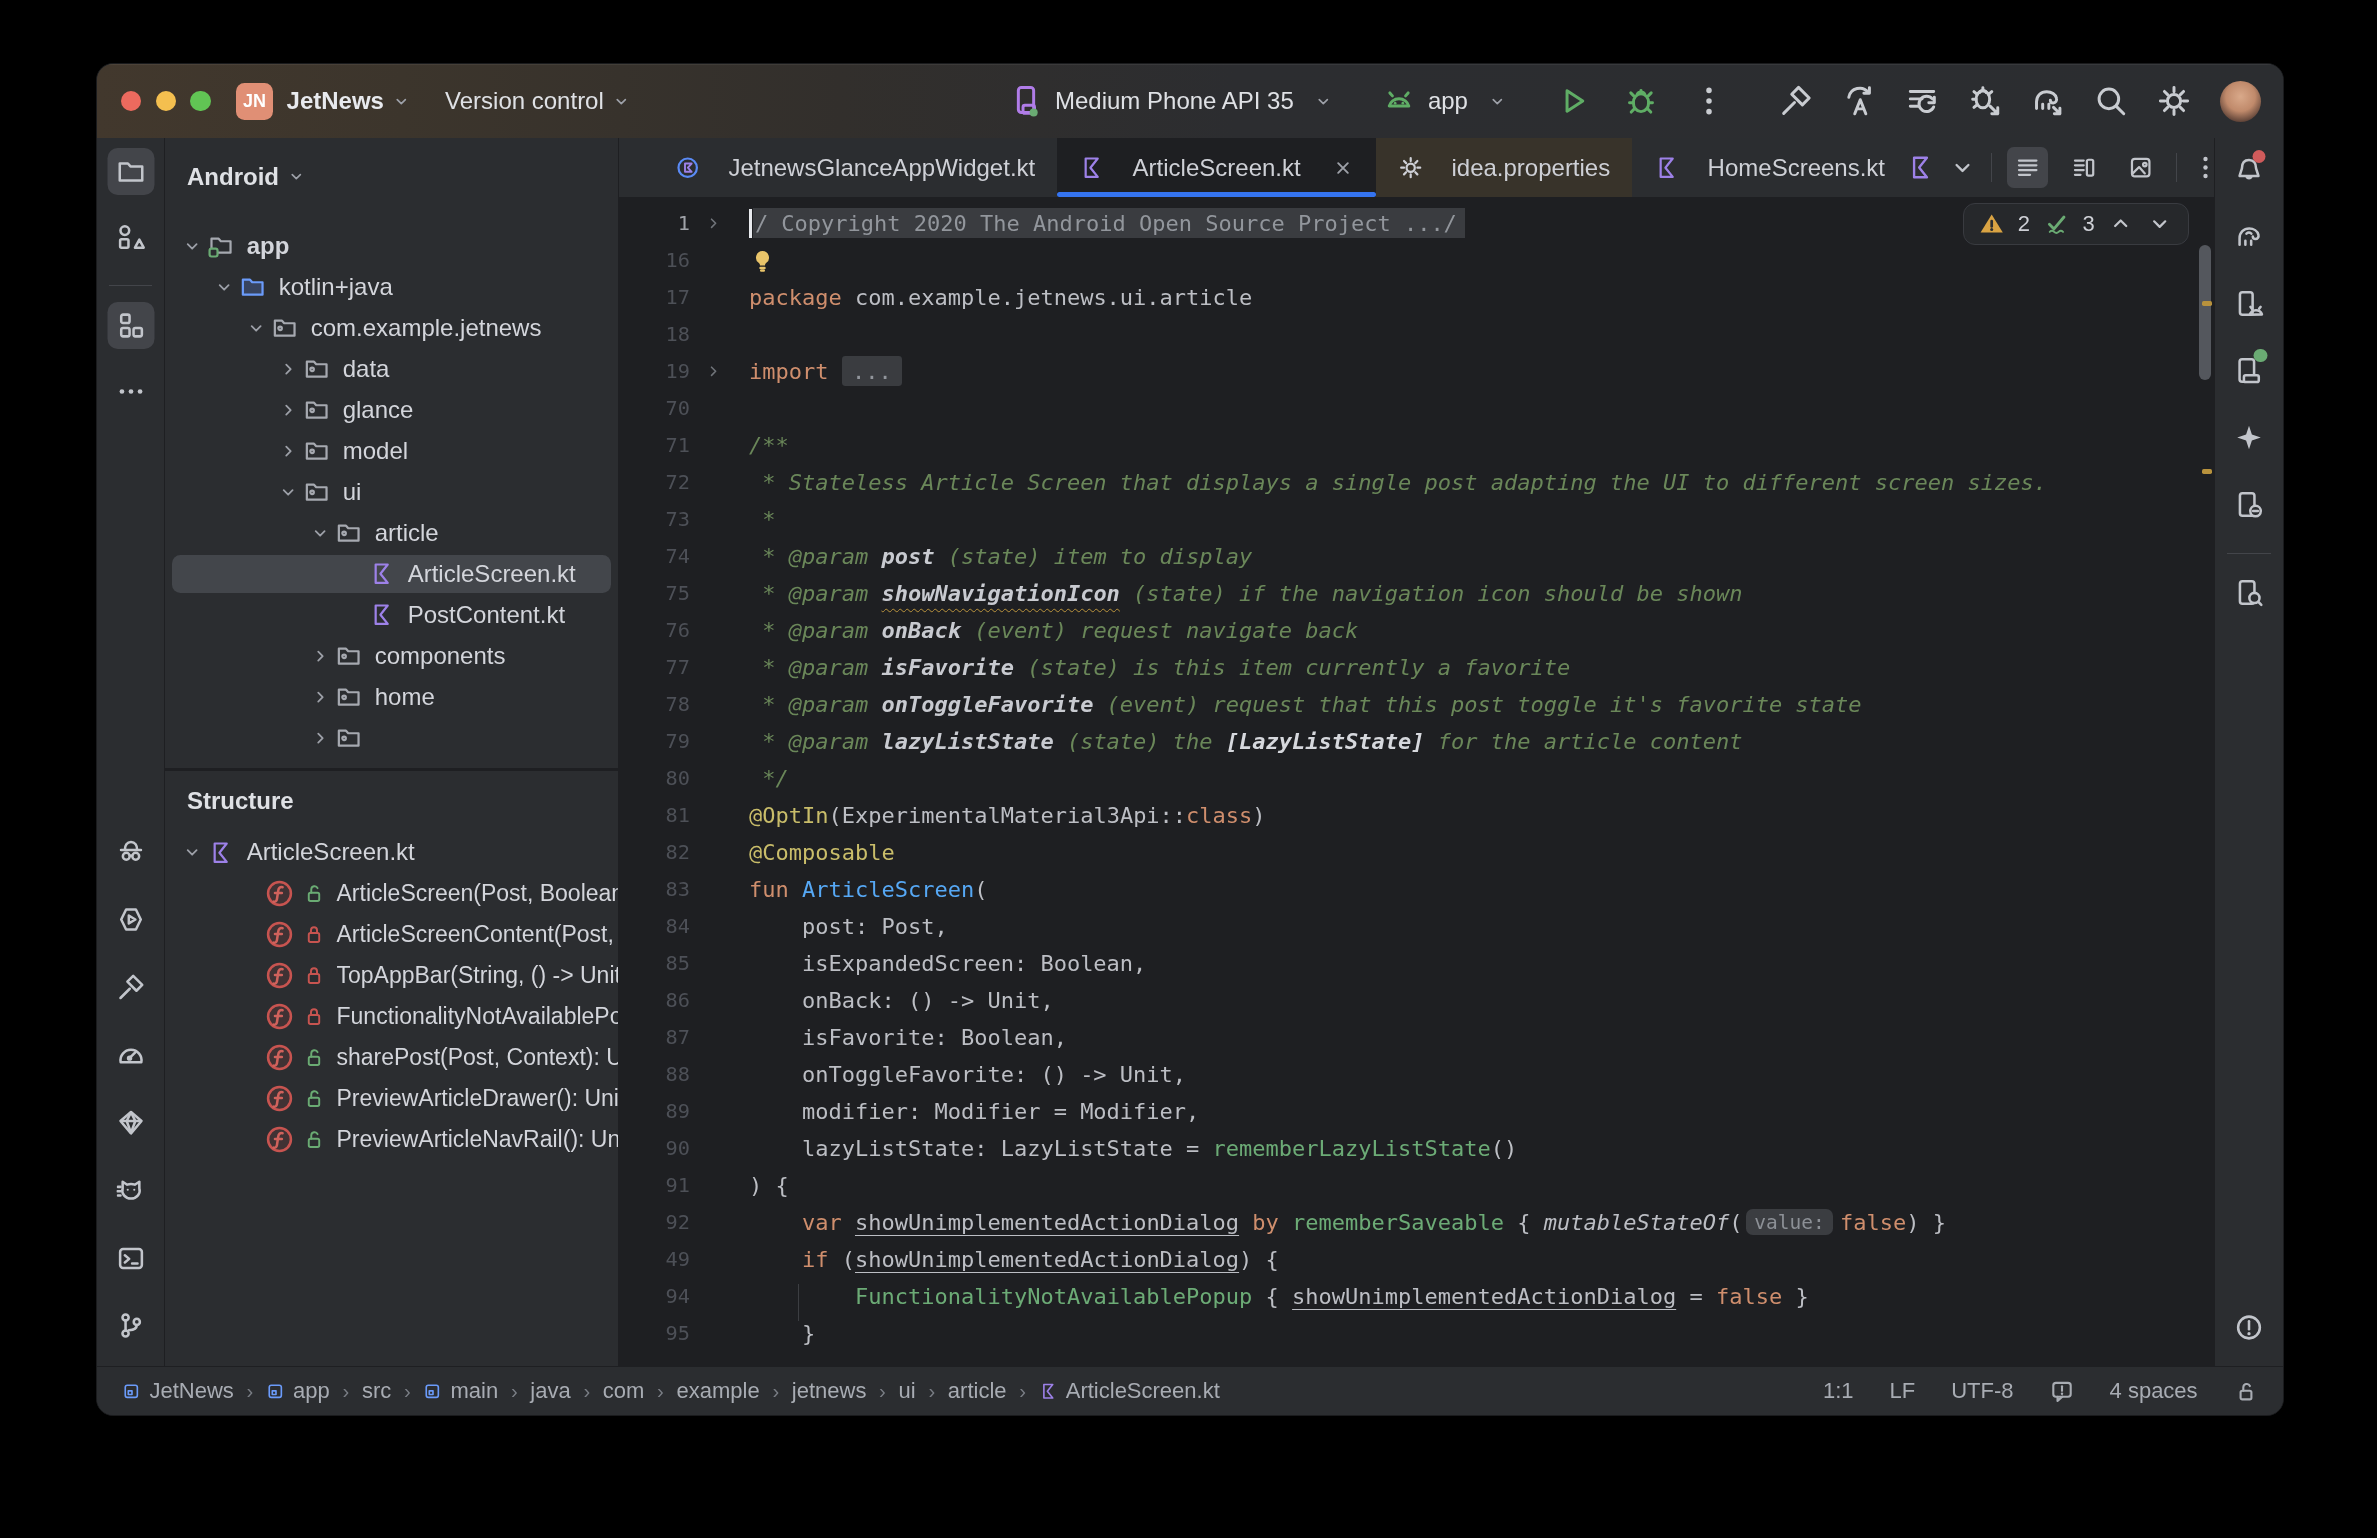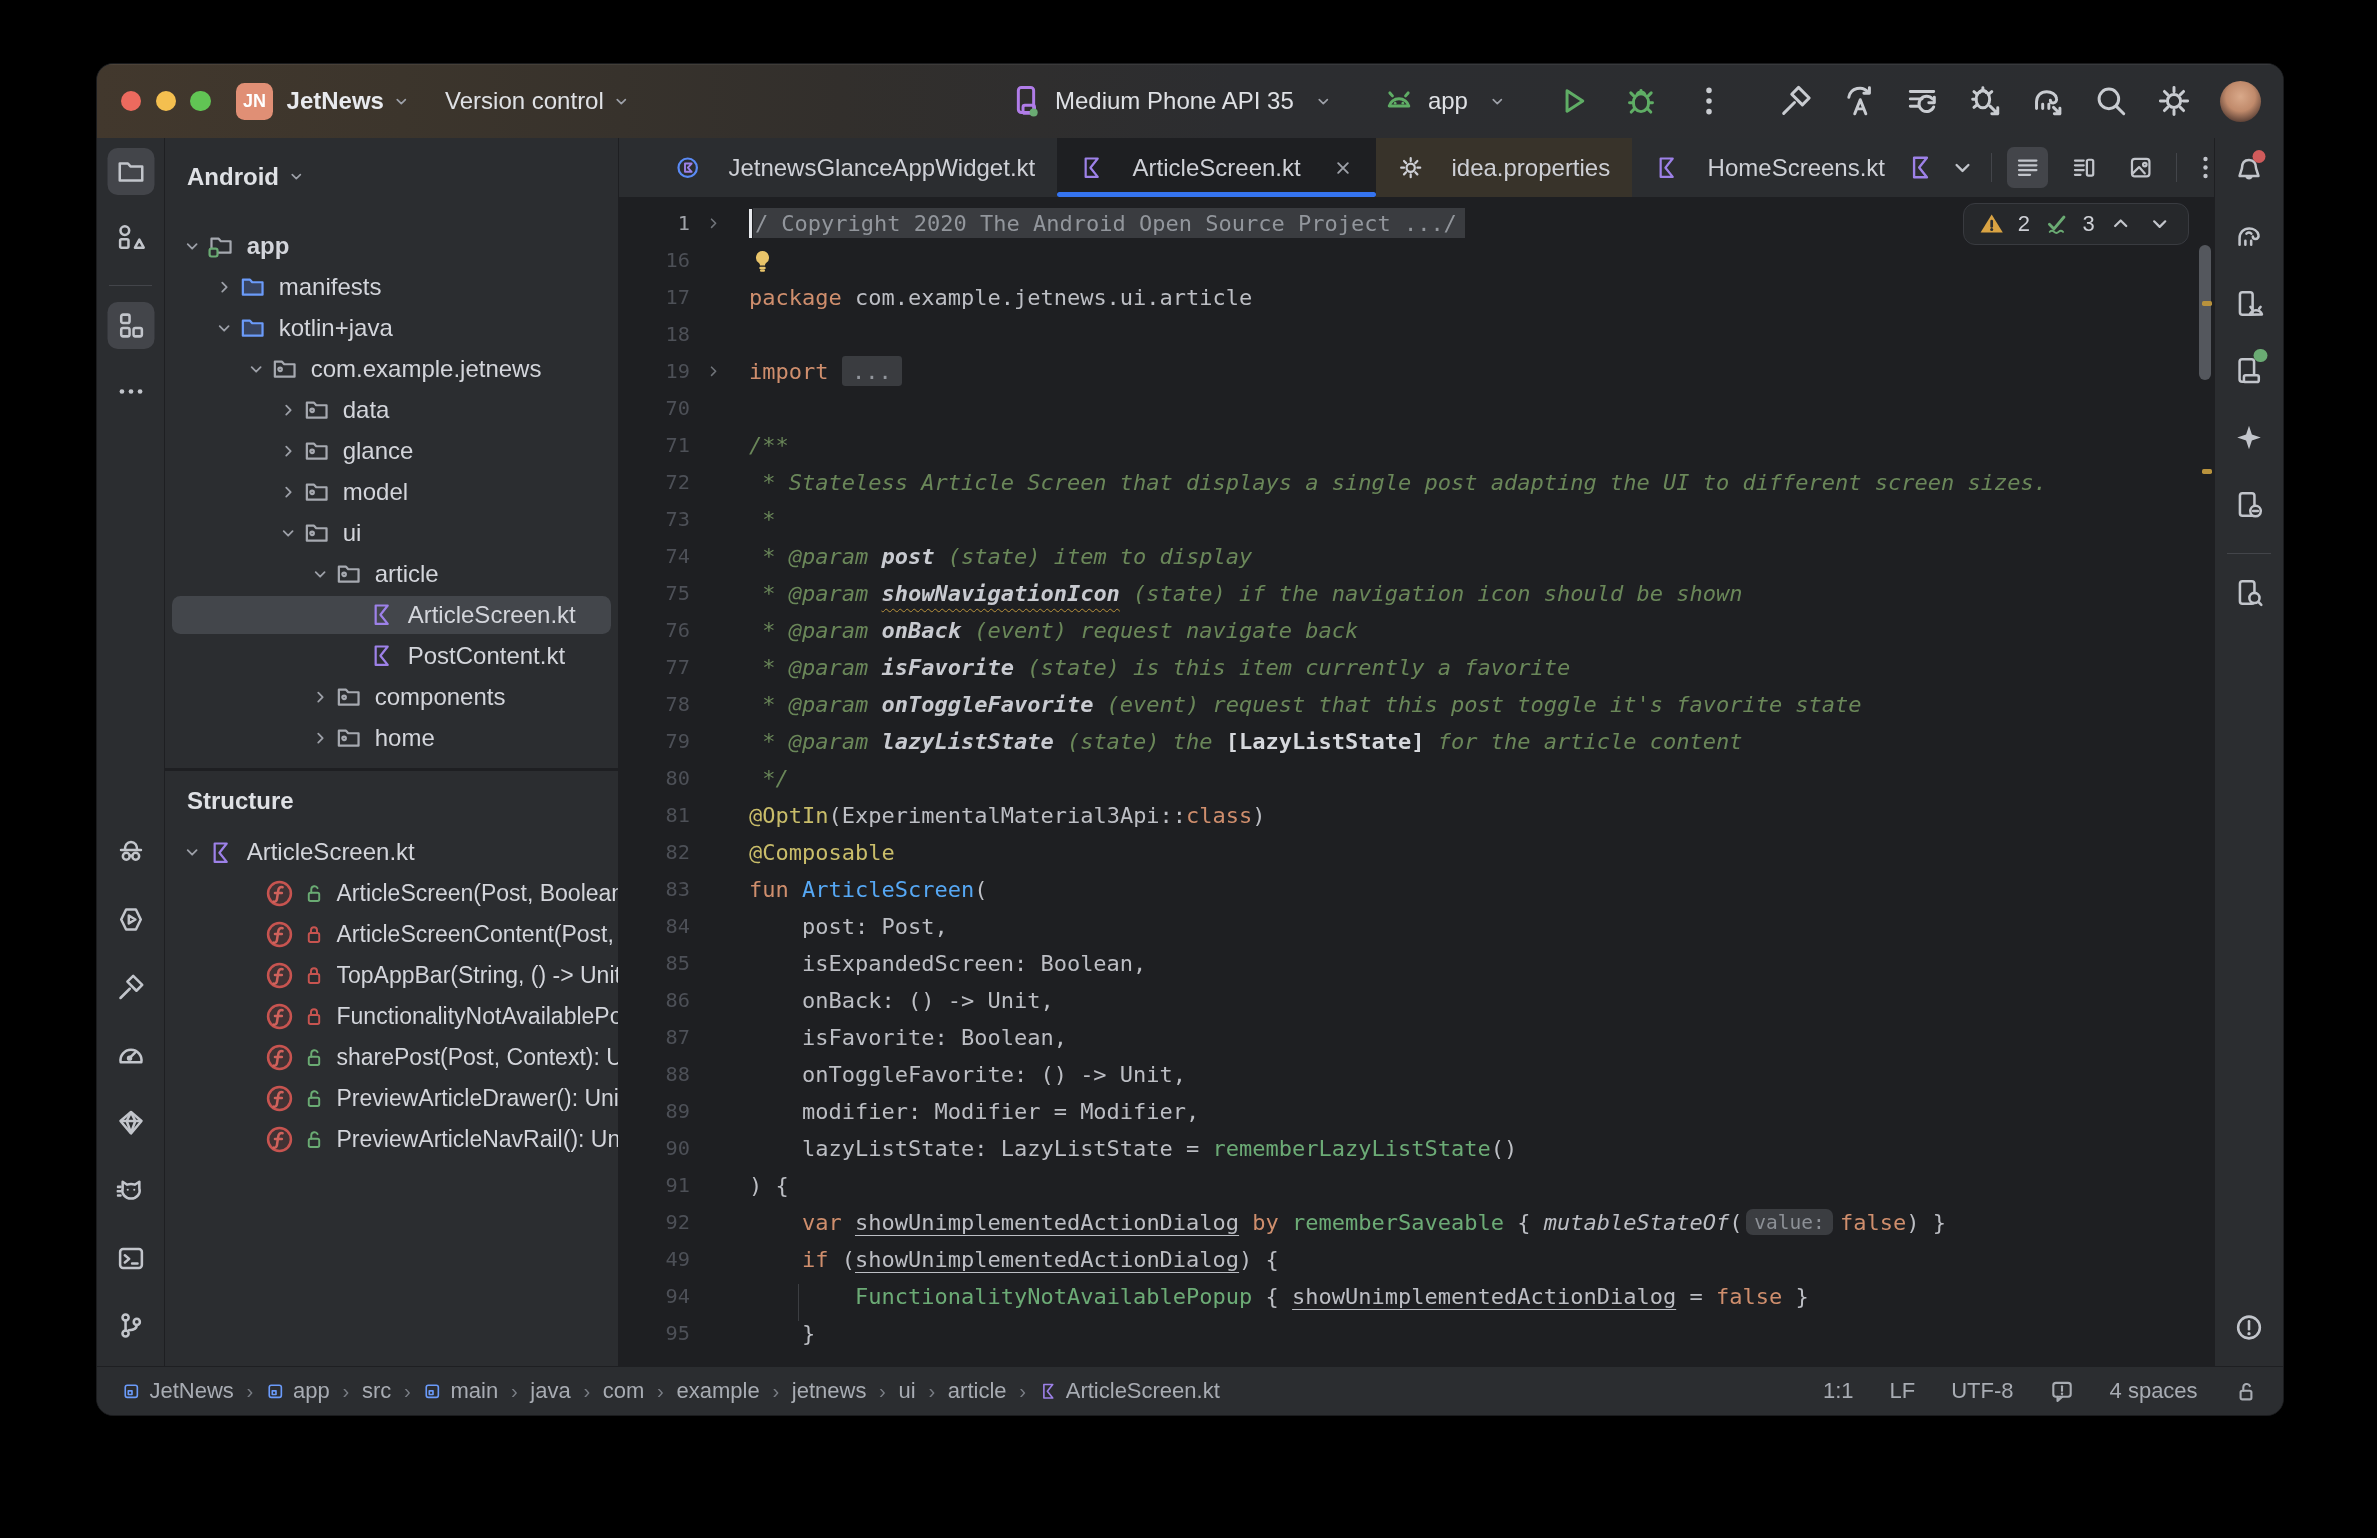--- a/index.html
+++ b/index.html
@@ -84,21 +84,21 @@
   .ln{width:71px;text-align:right;color:#4d5057;font-size:20.3px;flex:none;}
   .fd{width:47px;display:flex;align-items:center;justify-content:center;color:#6f7379;flex:none;}
   .fd svg{width:18.6px;height:18.6px;}
   .cl.active .ln{color:#a0a3a9;}
   .ct{white-space:pre;display:flex;align-items:center;min-width:0;margin-left:12px;}
   .caret{width:2.5px;height:29px;background:#e8eaee;margin-right:1.7px;flex:none;}
   .s-k{color:#cf8e6d}
   .s-ann{color:#c9bd6a}
   .s-doc{color:#6a8759;font-style:italic}
   .s-docb{color:#c8cad0;font-weight:700;font-style:italic}
-  .s-docw{color:#d6d8dd;font-weight:700;}
+  .s-docw{color:#d6d8dd;font-weight:700;font-style:italic}
   .s-def{color:#56a8f5}
   .s-call{color:#6cab76}
   .s-u{text-decoration:underline;text-underline-offset:5.1px;text-decoration-thickness:1.3px;}
   .s-i{font-style:italic}
   .s-warn{text-decoration:underline wavy #b8923d;text-decoration-thickness:1.4px;text-underline-offset:6.8px;}
   .s-hint{background:#3b3d41;color:#8c9096;border-radius:6.8px;padding:1.7px 8.5px;font-size:19.5px;margin:0 6.8px 0 3.4px;font-style:normal;}
   .s-folded{background:#3a3c40;color:#9296 9c;}
   .s-folded{background:#3a3c40;color:#92969c;padding:2.5px 8.5px 2.5px 1.7px;}
   .s-foldbox{background:#3a3c40;color:#92969c;padding:2.5px 10.2px;border-radius:3.4px;}
   .bulbico{width:27px;height:27px;display:inline-flex;}
@@ -375,33 +375,20 @@
                   <svg viewBox="0 0 16 16" fill="none" stroke="currentColor" stroke-width="1.4" stroke-linecap="round" stroke-linejoin="round">
                     <path d="M2.2 12.4V3.6h4.5l1.4 1.6h6.1v7.2z"></path>
                     <rect x="1" y="9.8" width="5" height="5" rx="1.2" stroke="#6aab73" fill="#2b2d30"></rect>
                   </svg>
                 </span>
                 <span class="tlabel b">app</span>
               </div>
               <div class="trow" style="padding-left: 44px;">
                 <span class="tchev">
                   <svg viewBox="0 0 16 16" fill="none" stroke="currentColor" stroke-width="1.4" stroke-linecap="round" stroke-linejoin="round">
-                    <path d="M6.5 4.5 10 8l-3.5 3.5"></path>
-                  </svg>
-                </span>
-                <span class="ticon">
-                  <svg viewBox="0 0 16 16" fill="none" stroke="currentColor" stroke-width="1.4" stroke-linecap="round" stroke-linejoin="round">
-                    <path stroke="#6b9bfa" fill="rgba(90,130,220,.28)" d="M1.8 13V3.6h4.5l1.4 1.6h6.5V13z"></path>
-                  </svg>
-                </span>
-                <span class="tlabel">manifests</span>
-              </div>
-              <div class="trow" style="padding-left: 44px;">
-                <span class="tchev">
-                  <svg viewBox="0 0 16 16" fill="none" stroke="currentColor" stroke-width="1.4" stroke-linecap="round" stroke-linejoin="round">
                     <path d="M4.5 6.5 8 10l3.5-3.5"></path>
                   </svg>
                 </span>
                 <span class="ticon">
                   <svg viewBox="0 0 16 16" fill="none" stroke="currentColor" stroke-width="1.4" stroke-linecap="round" stroke-linejoin="round">
                     <path stroke="#6b9bfa" fill="rgba(90,130,220,.28)" d="M1.8 13V3.6h4.5l1.4 1.6h6.5V13z"></path>
                   </svg>
                 </span>
                 <span class="tlabel">kotlin+java</span>
               </div>

